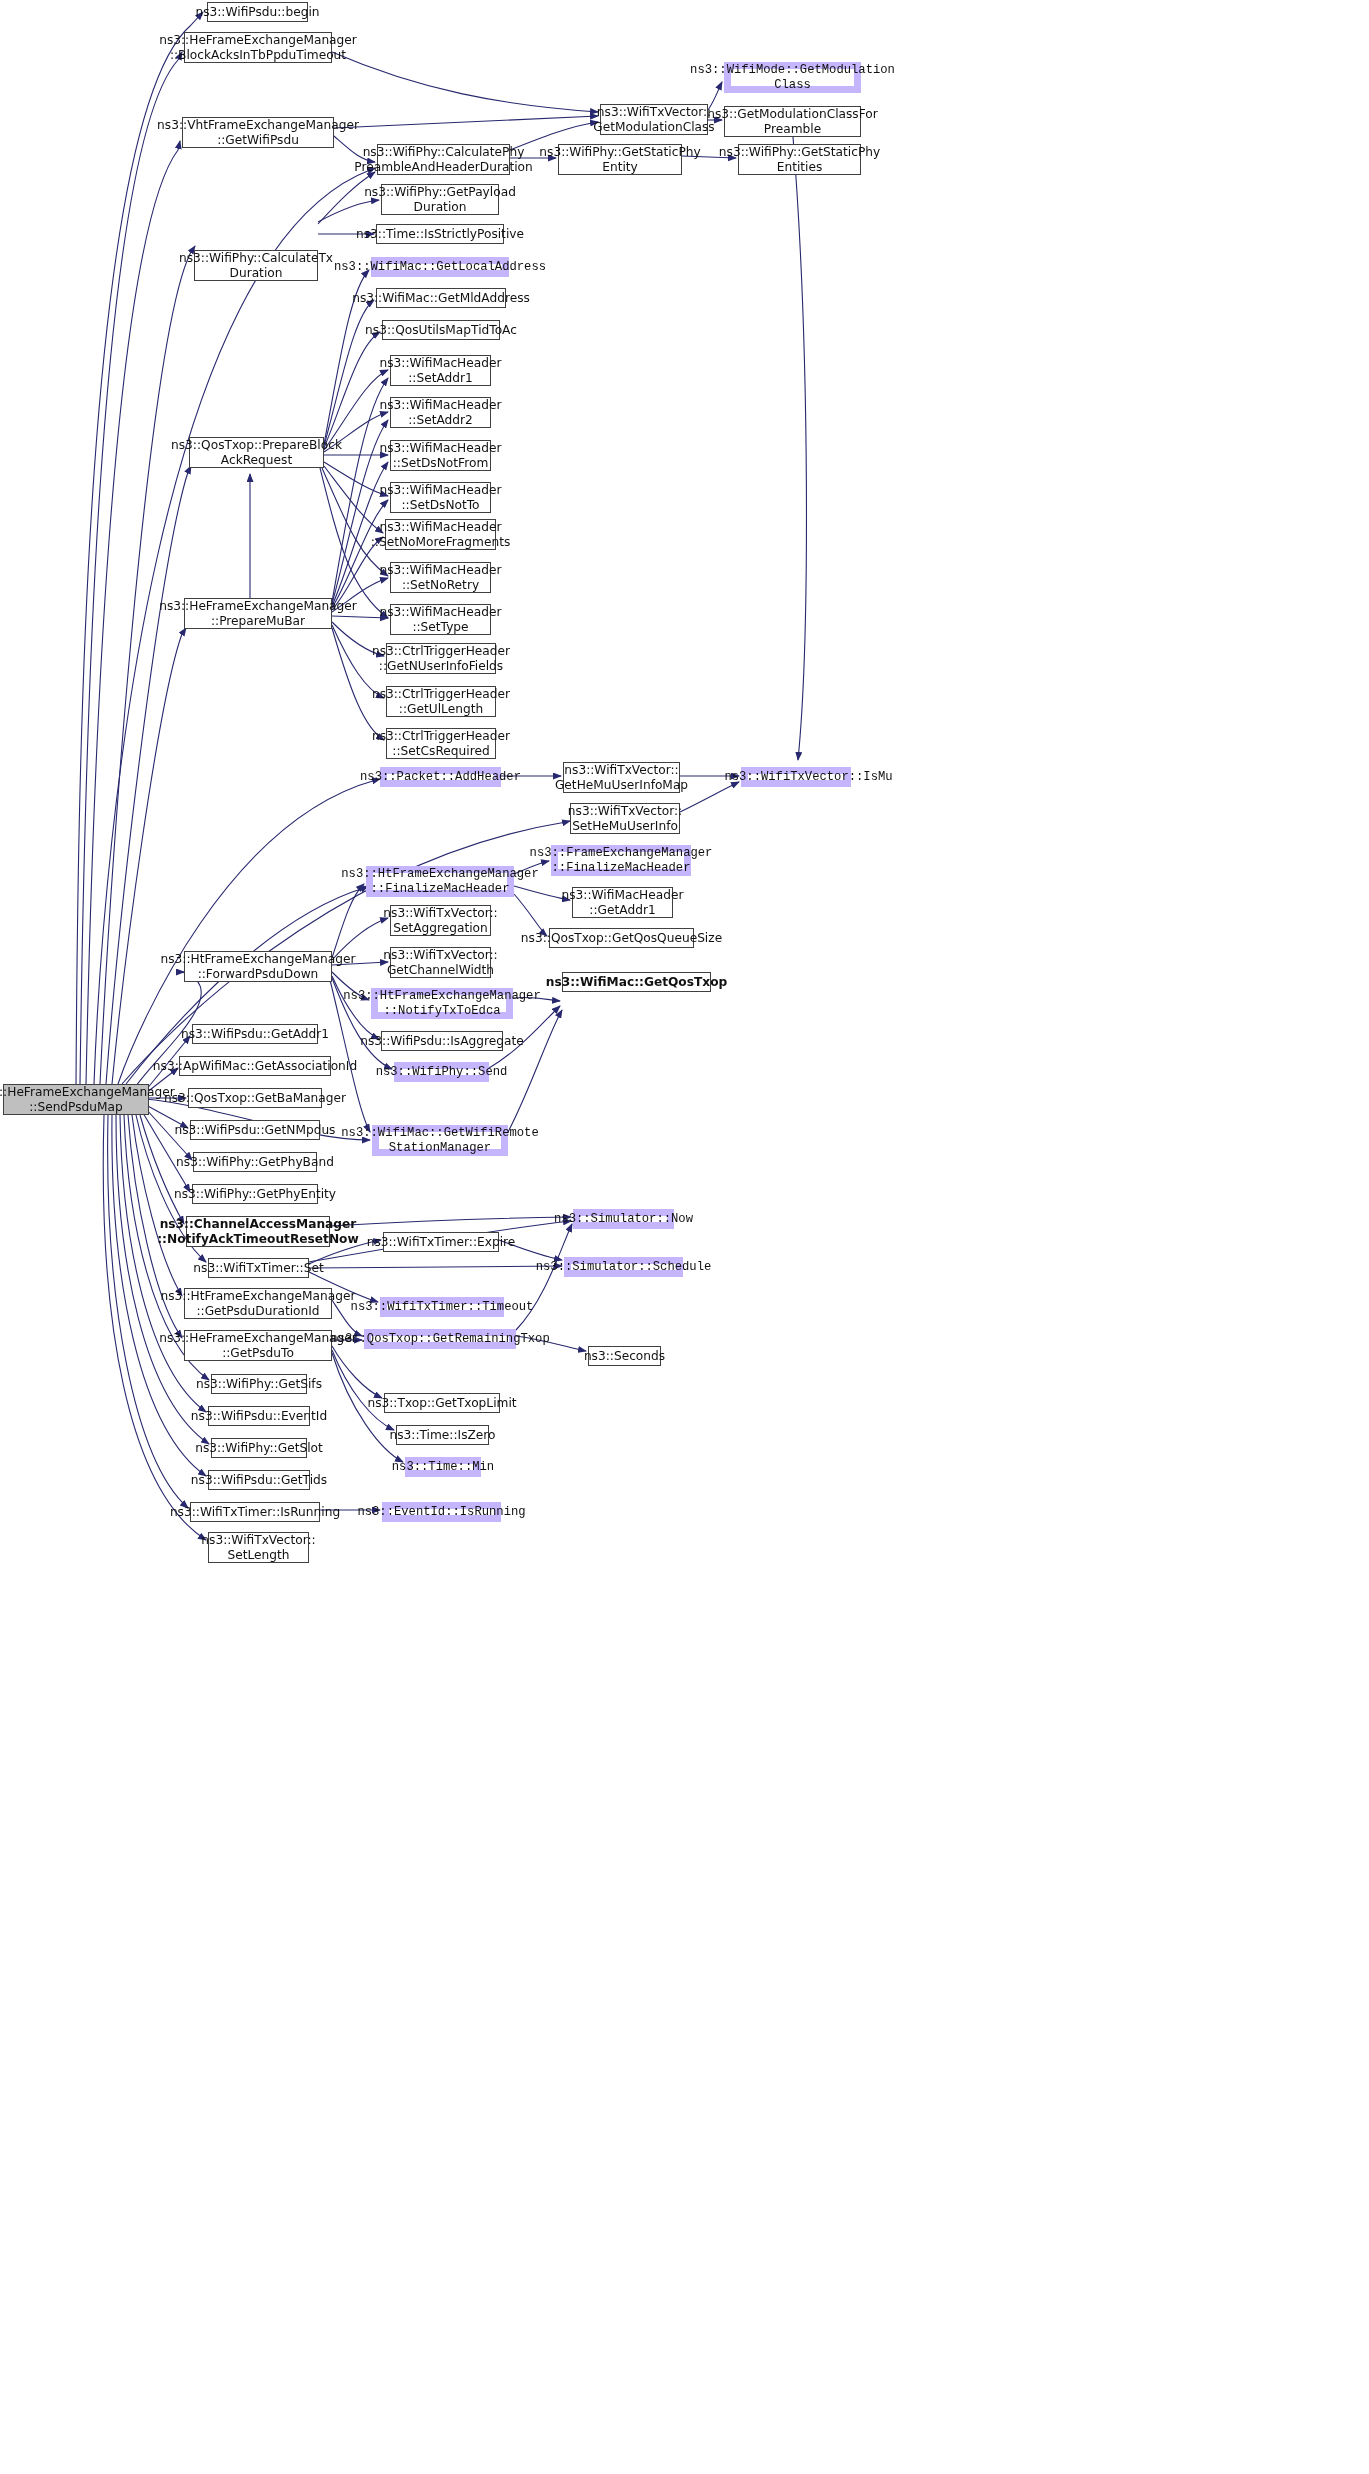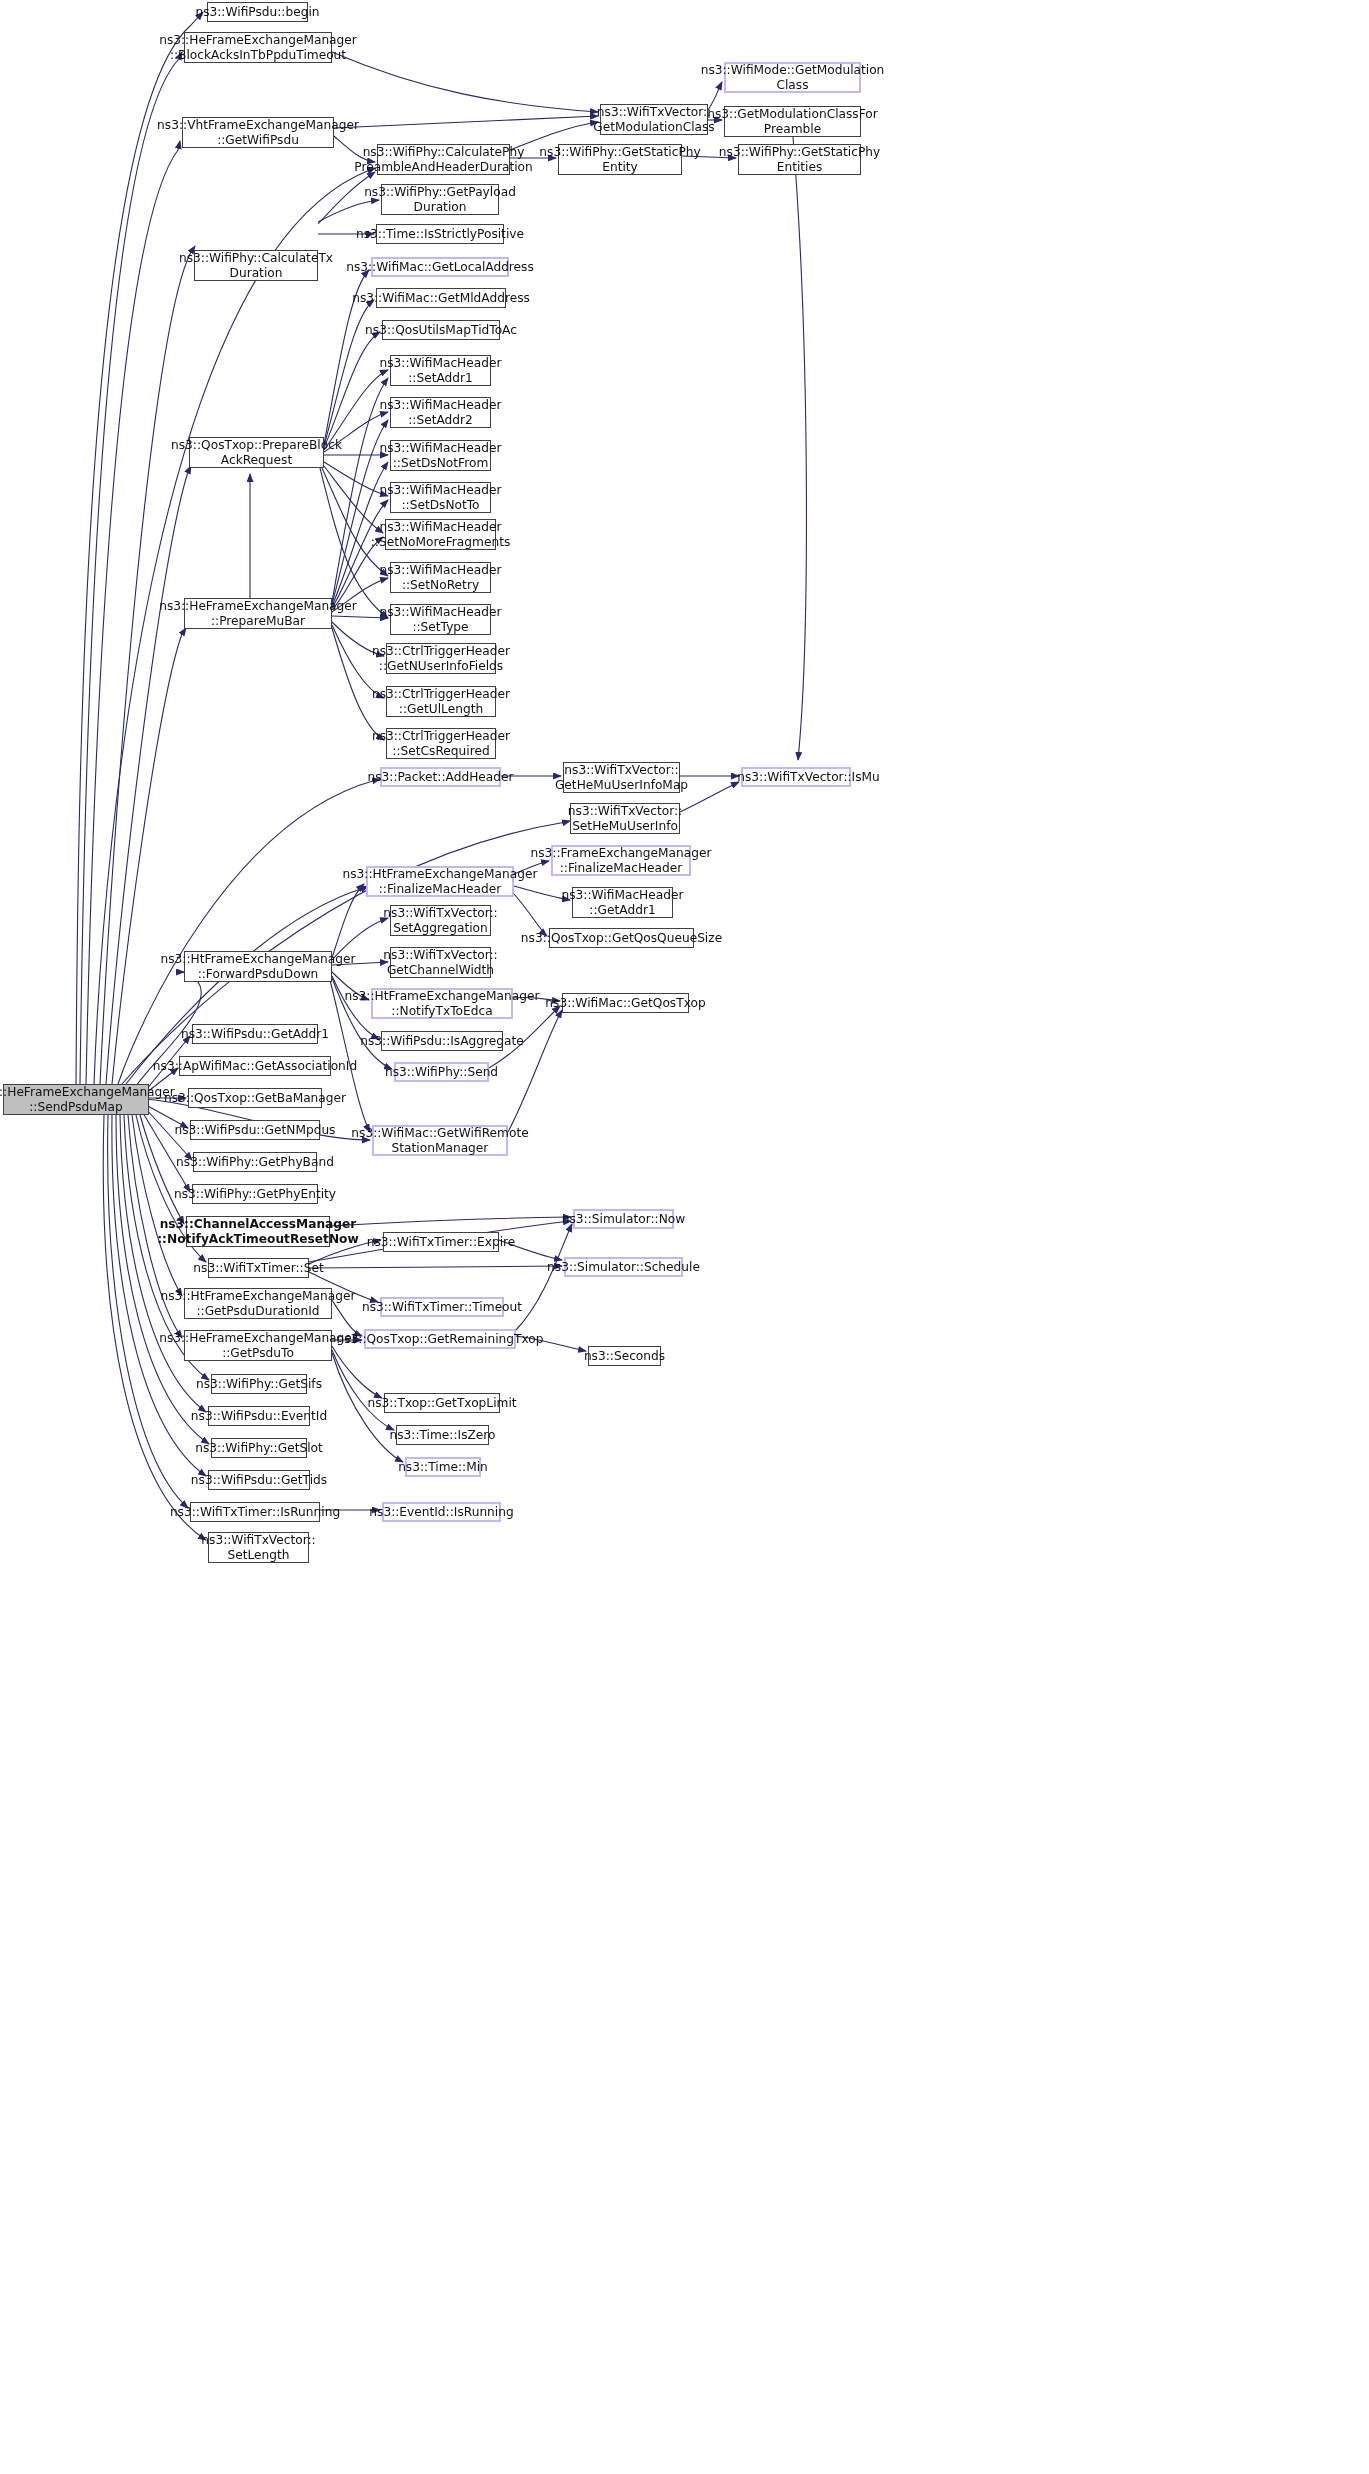--- a/index.html
+++ b/index.html
@@ -17,21 +17,21 @@
     font-size:12.2px;
     line-height:1.22;
     display:flex;
     align-items:center;
     justify-content:center;
     text-align:center;
     white-space:pre-line;
     padding:1px 3px;
     z-index:5;
   }
-  .node.red { border:2px solid #c4b5fd; }
+  .node.red { border:7px solid #c4b5fd;font-family:Liberation Mono, monospace; }
   .node.cur { background:#bfbfbf; border:1px solid #404040; font-weight:normal; }
 </style>
 </head>
 <body>
 
 <div id="graph">
   <svg class="edges" viewBox="0 0 1369 2474" preserveAspectRatio="none">
     <defs>
       <marker id="ah" markerWidth="9" markerHeight="7" refX="8" refY="3.5" orient="auto" markerUnits="userSpaceOnUse">
         <polygon points="0 0, 9 3.5, 0 7" fill="#28286e"></polygon>
@@ -197,21 +197,21 @@
 ::GetAddr1</div>
       <div class="node" style="left: 549px; top: 928px; width: 145px; height: 20px;">ns3::QosTxop::GetQosQueueSize</div>
       <div class="node" style="left: 390px; top: 905px; width: 101px; height: 31px;">ns3::WifiTxVector::
 SetAggregation</div>
       <div class="node" style="left: 390px; top: 947px; width: 101px; height: 31px;">ns3::WifiTxVector::
 GetChannelWidth</div>
       <div class="node" style="left: 184px; top: 951px; width: 148px; height: 31px;">ns3::HtFrameExchangeManager
 ::ForwardPsduDown</div>
       <div class="node red" style="left: 371px; top: 988px; width: 142px; height: 31px;">ns3::HtFrameExchangeManager
 ::NotifyTxToEdca</div>
-      <div class="node" style="left: 562px; top: 993px; width: 127px; height: 20px;">ns3::WifiMac::GetQosTxop</div>
+      <div class="node" style="left: 562px; top: 972px; width: 149px; height: 20px; font-weight: bold;">ns3::WifiMac::GetQosTxop</div>
       <div class="node" style="left: 381px; top: 1031px; width: 122px; height: 20px;">ns3::WifiPsdu::IsAggregate</div>
       <div class="node red" style="left: 394px; top: 1062px; width: 95px; height: 20px;">ns3::WifiPhy::Send</div>
       <div class="node red" style="left: 372px; top: 1125px; width: 136px; height: 31px;">ns3::WifiMac::GetWifiRemote
 StationManager</div>
       <div class="node" style="left: 192px; top: 1024px; width: 126px; height: 20px;">ns3::WifiPsdu::GetAddr1</div>
       <div class="node" style="left: 179px; top: 1056px; width: 152px; height: 20px;">ns3::ApWifiMac::GetAssociationId</div>
       <div class="node" style="left: 188px; top: 1088px; width: 134px; height: 20px;">ns3::QosTxop::GetBaManager</div>
       <div class="node" style="left: 190px; top: 1120px; width: 130px; height: 20px;">ns3::WifiPsdu::GetNMpdus</div>
       <div class="node" style="left: 193px; top: 1152px; width: 124px; height: 20px;">ns3::WifiPhy::GetPhyBand</div>
       <div class="node" style="left: 192px; top: 1184px; width: 126px; height: 20px;">ns3::WifiPhy::GetPhyEntity</div>

